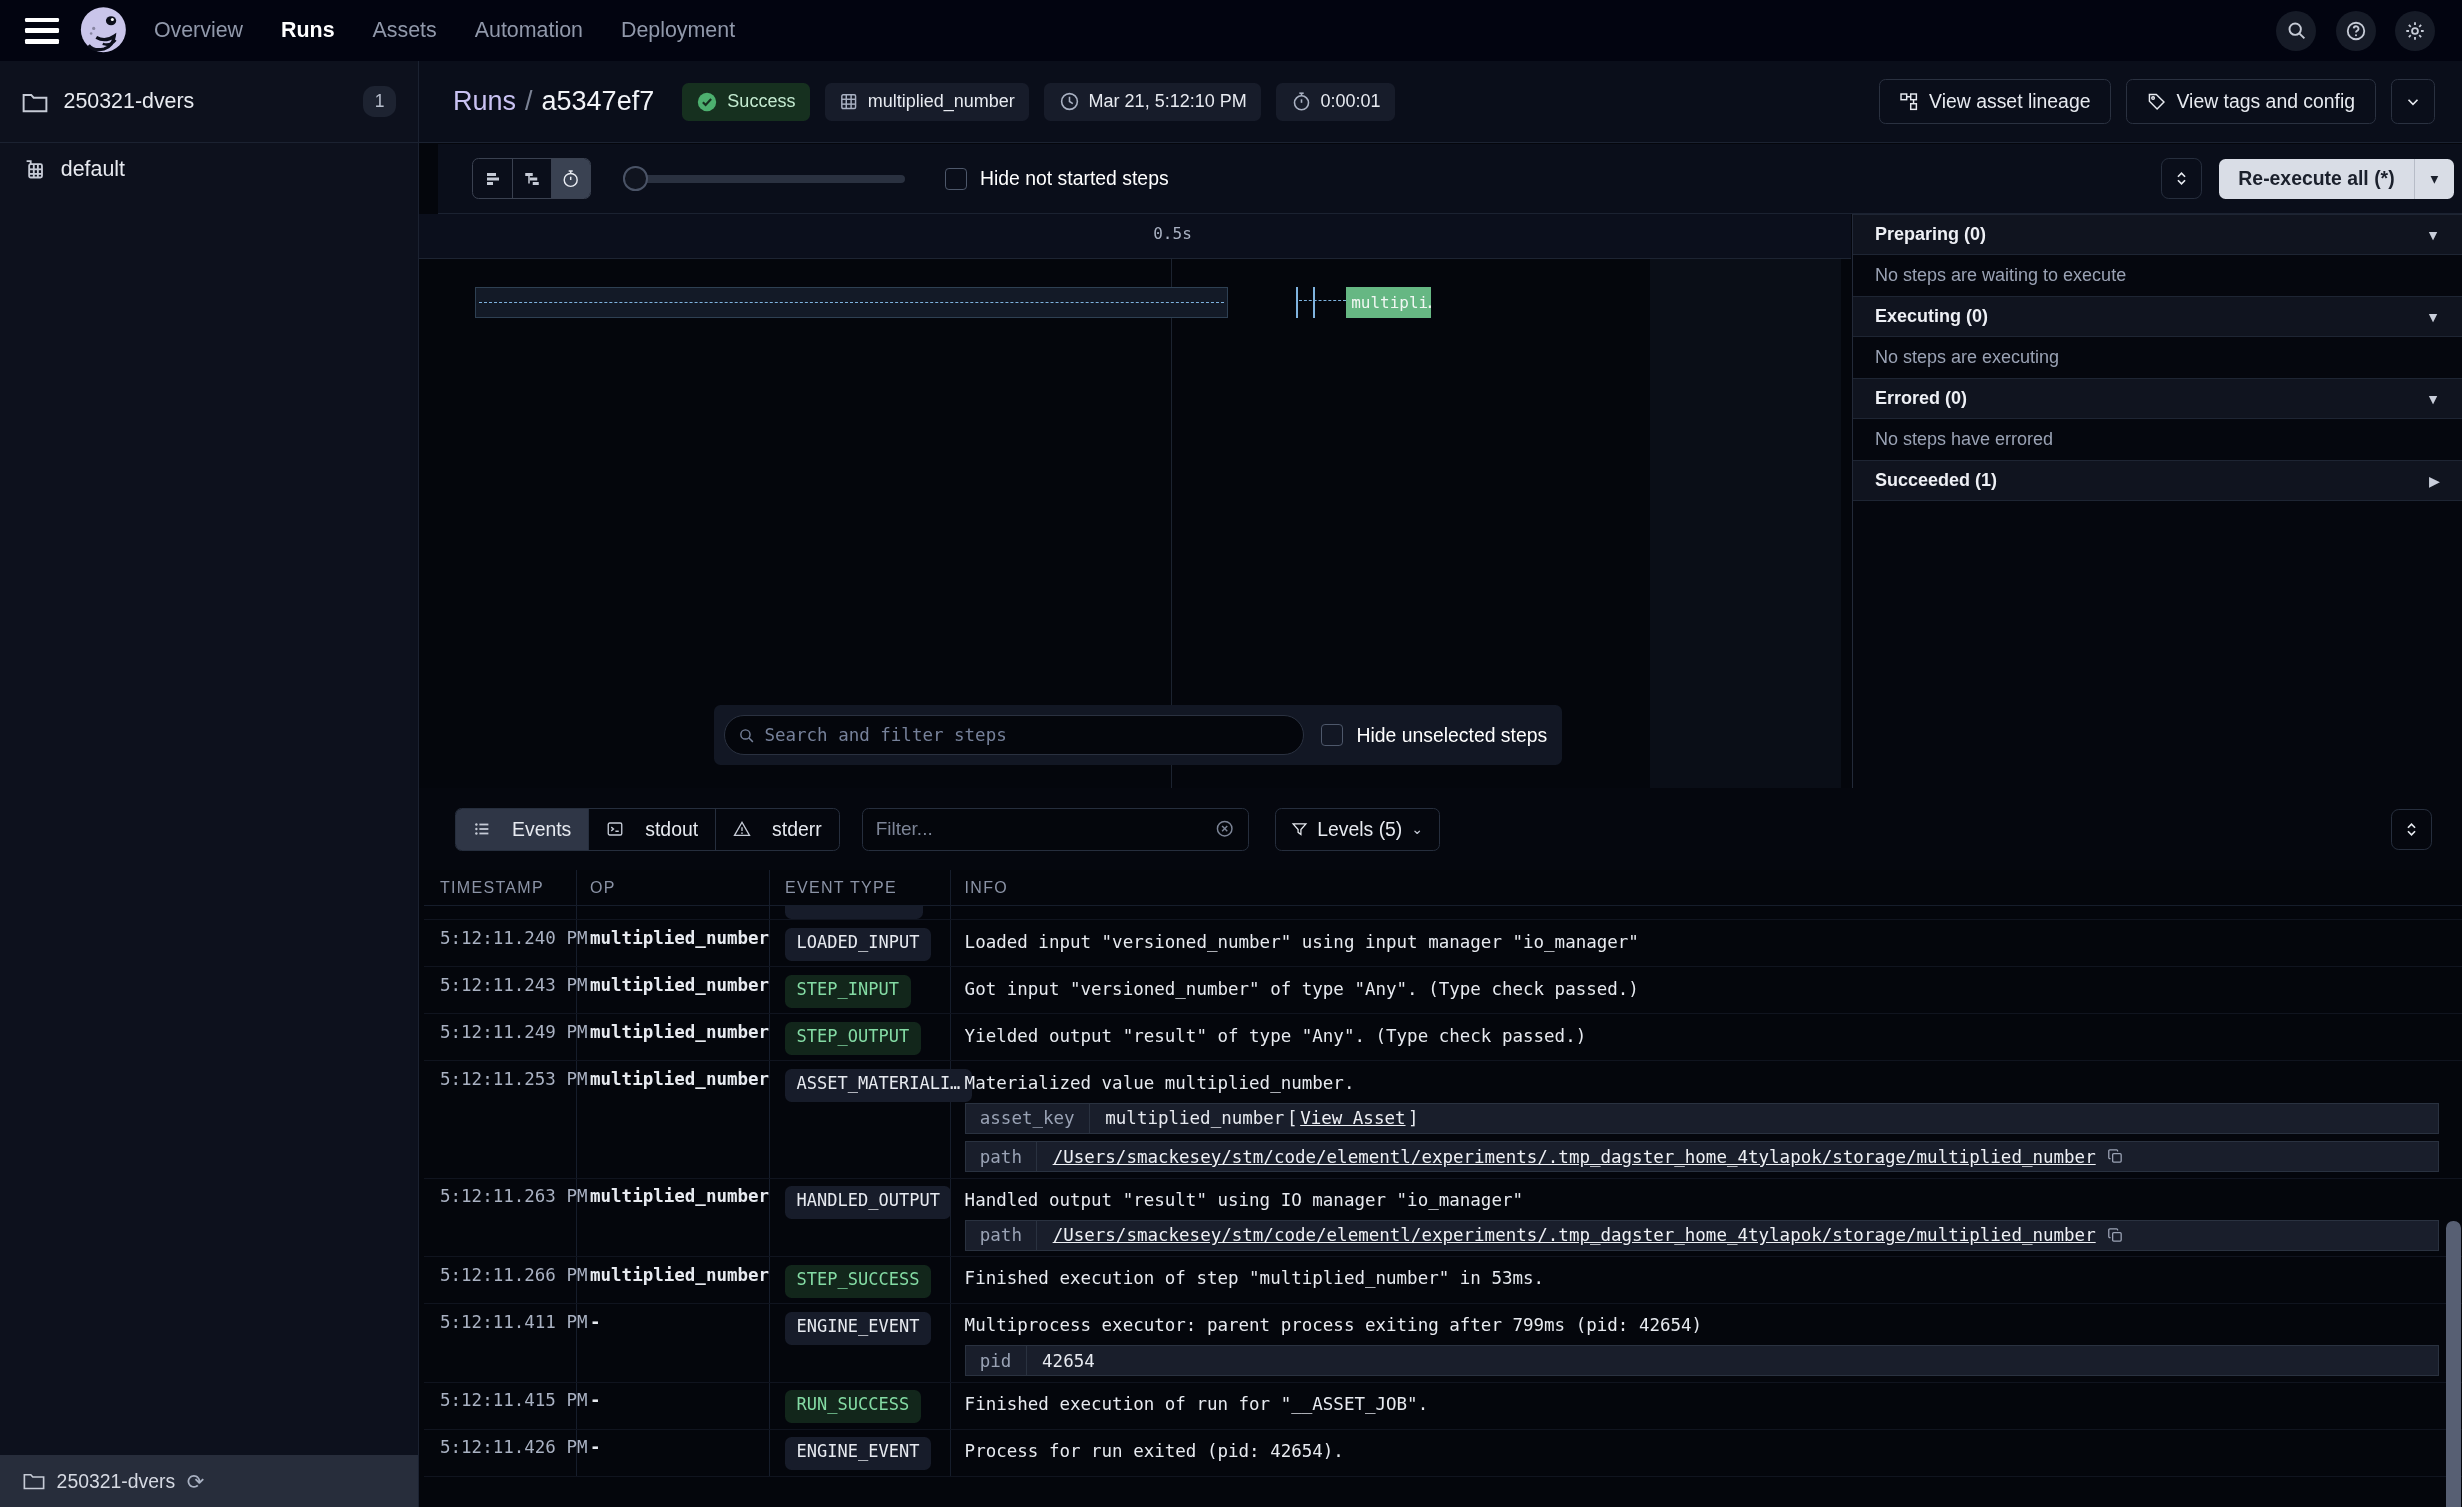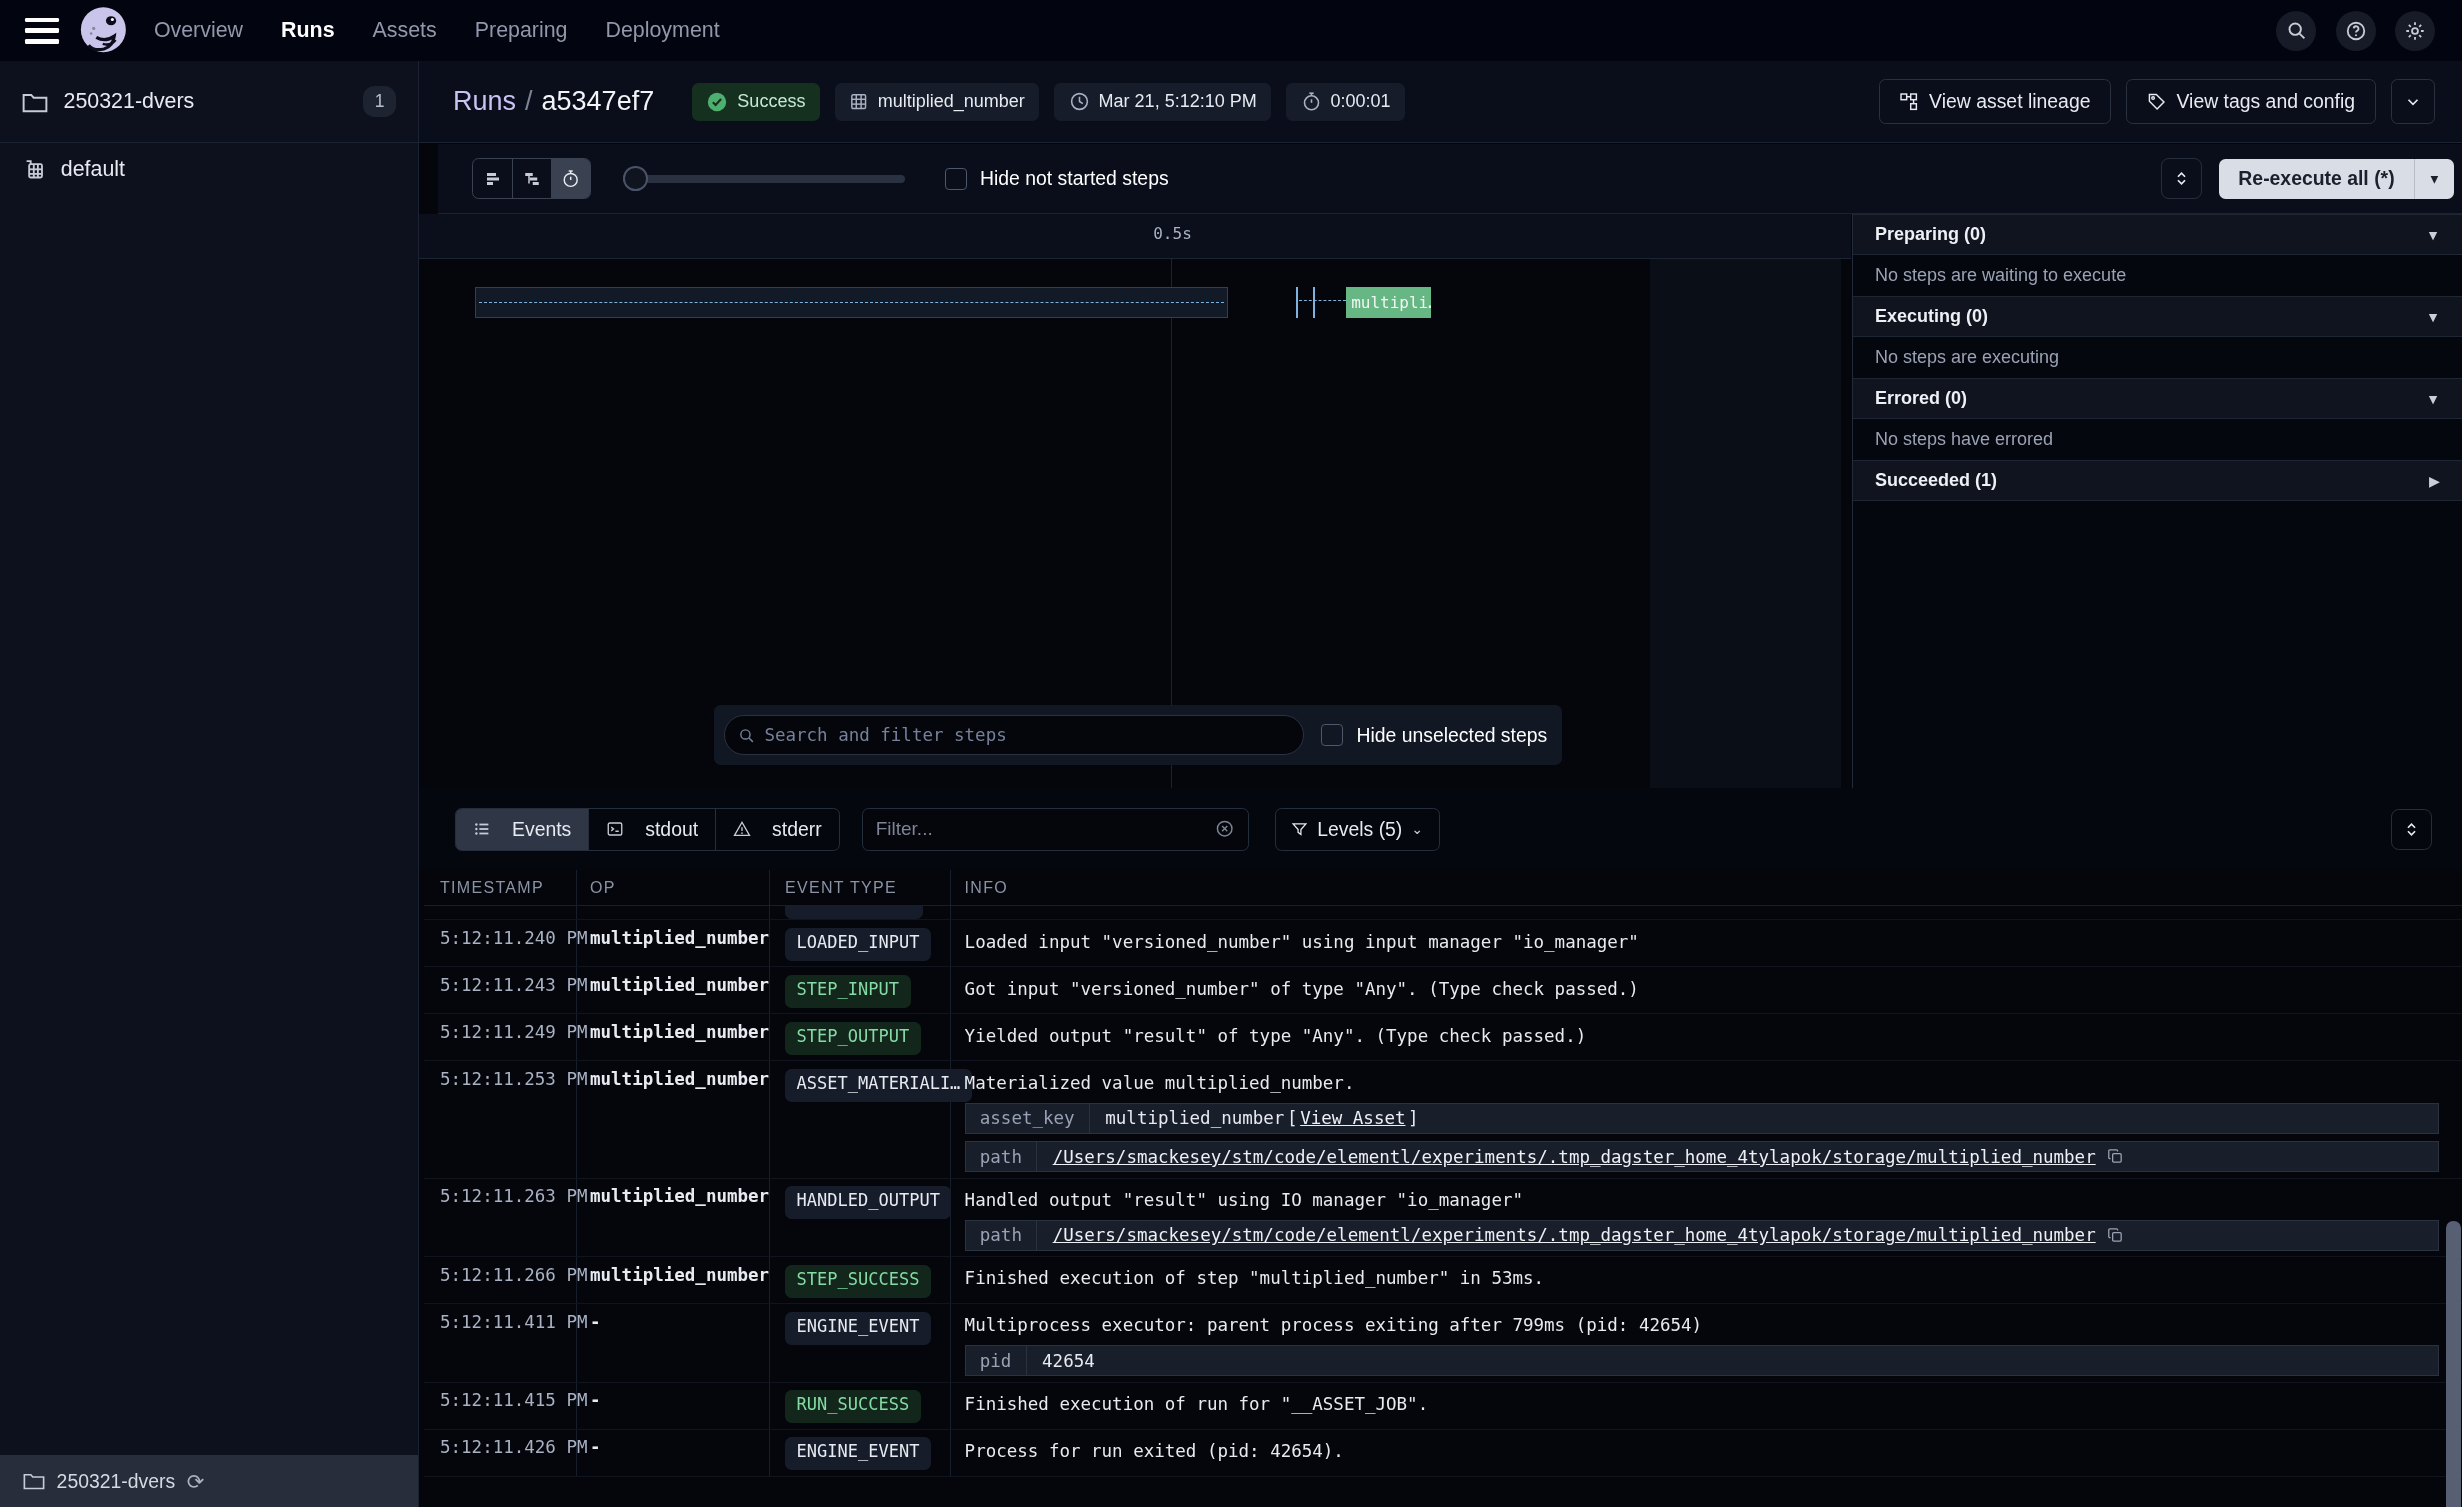--- a/index.html
+++ b/index.html
@@ -34,21 +34,21 @@
   .side-status{position:absolute;left:0;bottom:0;width:100%;height:52px;background:#272d3b;display:flex;align-items:center;padding:0 23px;gap:11.6px}
   .side-status .lbl{font-size:19.4px;color:#d5d9e2}
   .refresh{font-size:21px;color:#a9b1c2;line-height:1}
   
   .runheader{position:absolute;left:419px;top:61px;width:2043px;height:82px;background:var(--panel-bg);
     border-bottom:1.3px solid var(--border);display:flex;align-items:center;padding:0 27px 0 34px}
   .crumb{font-size:27px;display:flex;align-items:baseline;gap:9px;white-space:nowrap}
   .crumb .sec{color:#c9c2f2}
   .crumb .sep{color:#7c8496}
   .crumb .rid{color:#f2f4f8}
-  .tags{display:flex;gap:15.5px;margin-left:38px;align-items:center}
+  .tags{display:flex;gap:15.5px;margin-left:28px;align-items:center}
   .pill{height:38px;border-radius:6.5px;background:#171c2a;display:flex;align-items:center;gap:9px;padding:0 14.2px;font-size:18px;color:var(--text);white-space:nowrap}
   .pill.success{background:#16301f;color:#c4ebd1}
   .hdr-actions{margin-left:auto;display:flex;gap:15.5px;align-items:center}
   .obtn{height:45px;border-radius:6.5px;border:1.3px solid #2a3140;display:flex;align-items:center;gap:10.4px;padding:0 19.4px;font-size:19.4px;color:var(--text);cursor:pointer;white-space:nowrap}
   .obtn.sq{width:44px;justify-content:center;padding:0}
   
   .toolbar{position:absolute;left:438px;top:144px;width:2043px;height:70px;background:var(--panel-bg);
     border-bottom:1.3px solid var(--border);display:flex;align-items:center;padding:0 27px 0 34px}
   .segmented{display:flex;border:1.3px solid #3a4150;border-radius:6.5px;overflow:hidden;height:41px}
   .segmented .seg{width:39px;display:flex;align-items:center;justify-content:center;cursor:pointer}
@@ -156,21 +156,21 @@
       <path d="M30 52 q14 8 28 -2 q-2 16 -16 20 q-16 4 -24 -6" fill="none" stroke="#0b0e1a" stroke-width="5"></path>
       <path d="M40 62 q12 4 20 -6" fill="none" stroke="#0b0e1a" stroke-width="4"></path>
       <circle cx="26" cy="38" r="2.5" fill="#0b0e1a" opacity="0.35"></circle>
       <circle cx="22" cy="46" r="2" fill="#0b0e1a" opacity="0.35"></circle>
     </svg>
   </div>
   <div class="navlinks">
       <div class="navlink">Overview</div>
       <div class="navlink active">Runs</div>
       <div class="navlink">Assets</div>
-      <div class="navlink">Preparing</div>
+      <div class="navlink">Automation</div>
       <div class="navlink">Deployment</div>
     </div>
   <div class="nav-icons">
     <div class="navcircle">
       <svg width="21" height="21" viewBox="0 0 24 24" fill="none" stroke="#c6cbd6" stroke-width="2.2">
           <circle cx="10.5" cy="10.5" r="6.5"></circle>
           <line x1="15.5" y1="15.5" x2="21" y2="21"></line>
         </svg>
     </div>
     <div class="navcircle">

